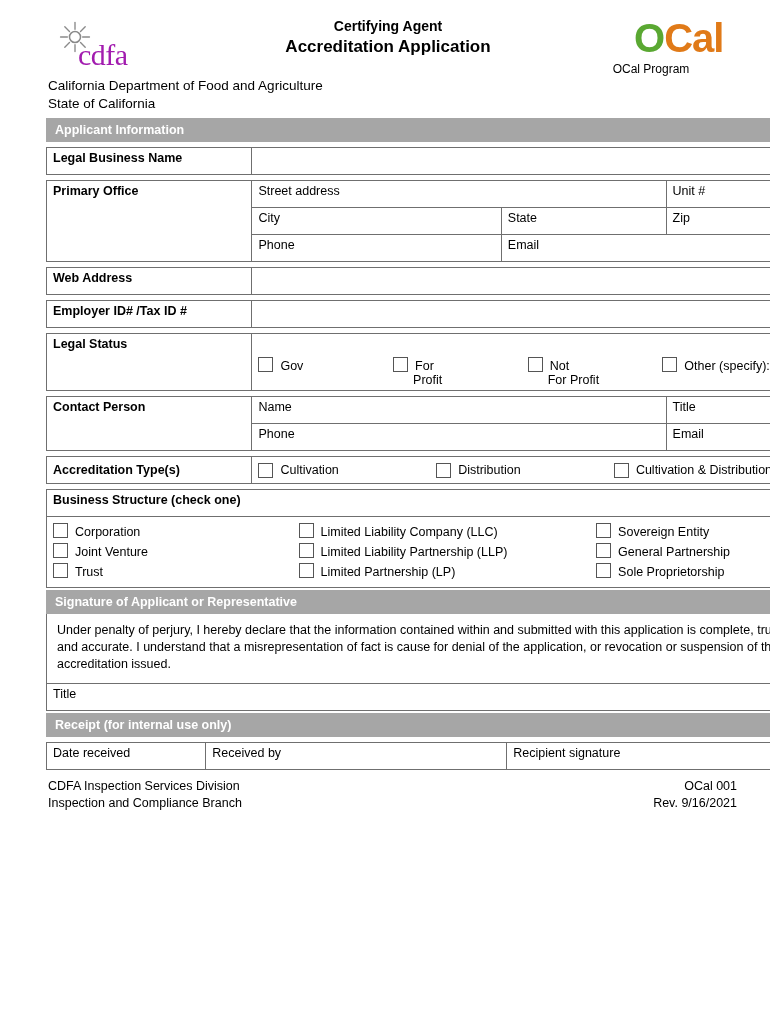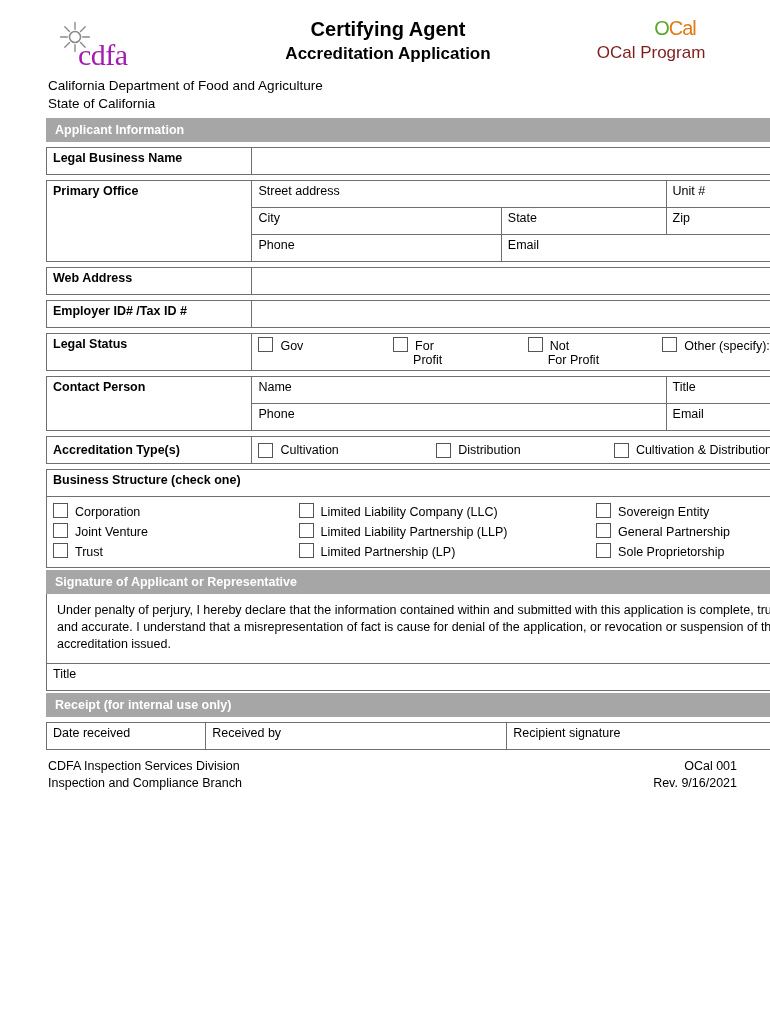--- a/index.html
+++ b/index.html
@@ -48,53 +48,53 @@
     font-family: "Liberation Serif", serif;
     font-size: 30px;
     letter-spacing: -0.5px;
     color: #a21caf;
   }
   .title-block {
     text-align: center;
     padding-top: 4px;
   }
   .title-line1 {
-    font-size: 20px;
+    font-size: 14px;
     font-weight: bold;
   }
   .title-line2 {
     font-size: 17px;
     font-weight: bold;
     margin-top: 3px;
   }
   .logo-ocal {
     position: absolute;
     right: 16px;
     top: 4px;
     width: 130px;
     text-align: center;
   }
   .ocal-mark {
-    font-size: 20px;
-    font-weight: normal;
+    font-size: 40px;
+    font-weight: bold;
     letter-spacing: -1px;
     line-height: 1;
     display: inline-block;
     margin-left: 48px;
   }
   .ocal-o {
     color: #5aa832;
   }
   .ocal-cal {
     color: #e07a18;
   }
   .ocal-sub {
-    font-size: 17px;
+    font-size: 12px;
     margin-top: 4px;
-    color: #7f1d1d;
+    color: #000000;
   }
 
   .agency-line {
     font-size: 13.5px;
     margin-left: 4px;
     margin-top: 2px;
   }
   .state-line {
     font-size: 13.5px;
     margin-left: 4px;
@@ -151,20 +151,21 @@
     margin-right: 7px;
   }
 
   .legal-status-inner {
     display: flex;
     gap: 0;
   }
   .ls-item {
     width: 25%;
     font-size: 12.5px;
+    margin-top: 20px;
   }
   .ls-item .lbl2 {
     display: block;
     margin-left: 20px;
   }
 
   .acc-inner {
     display: flex;
   }
   .acc-item {

